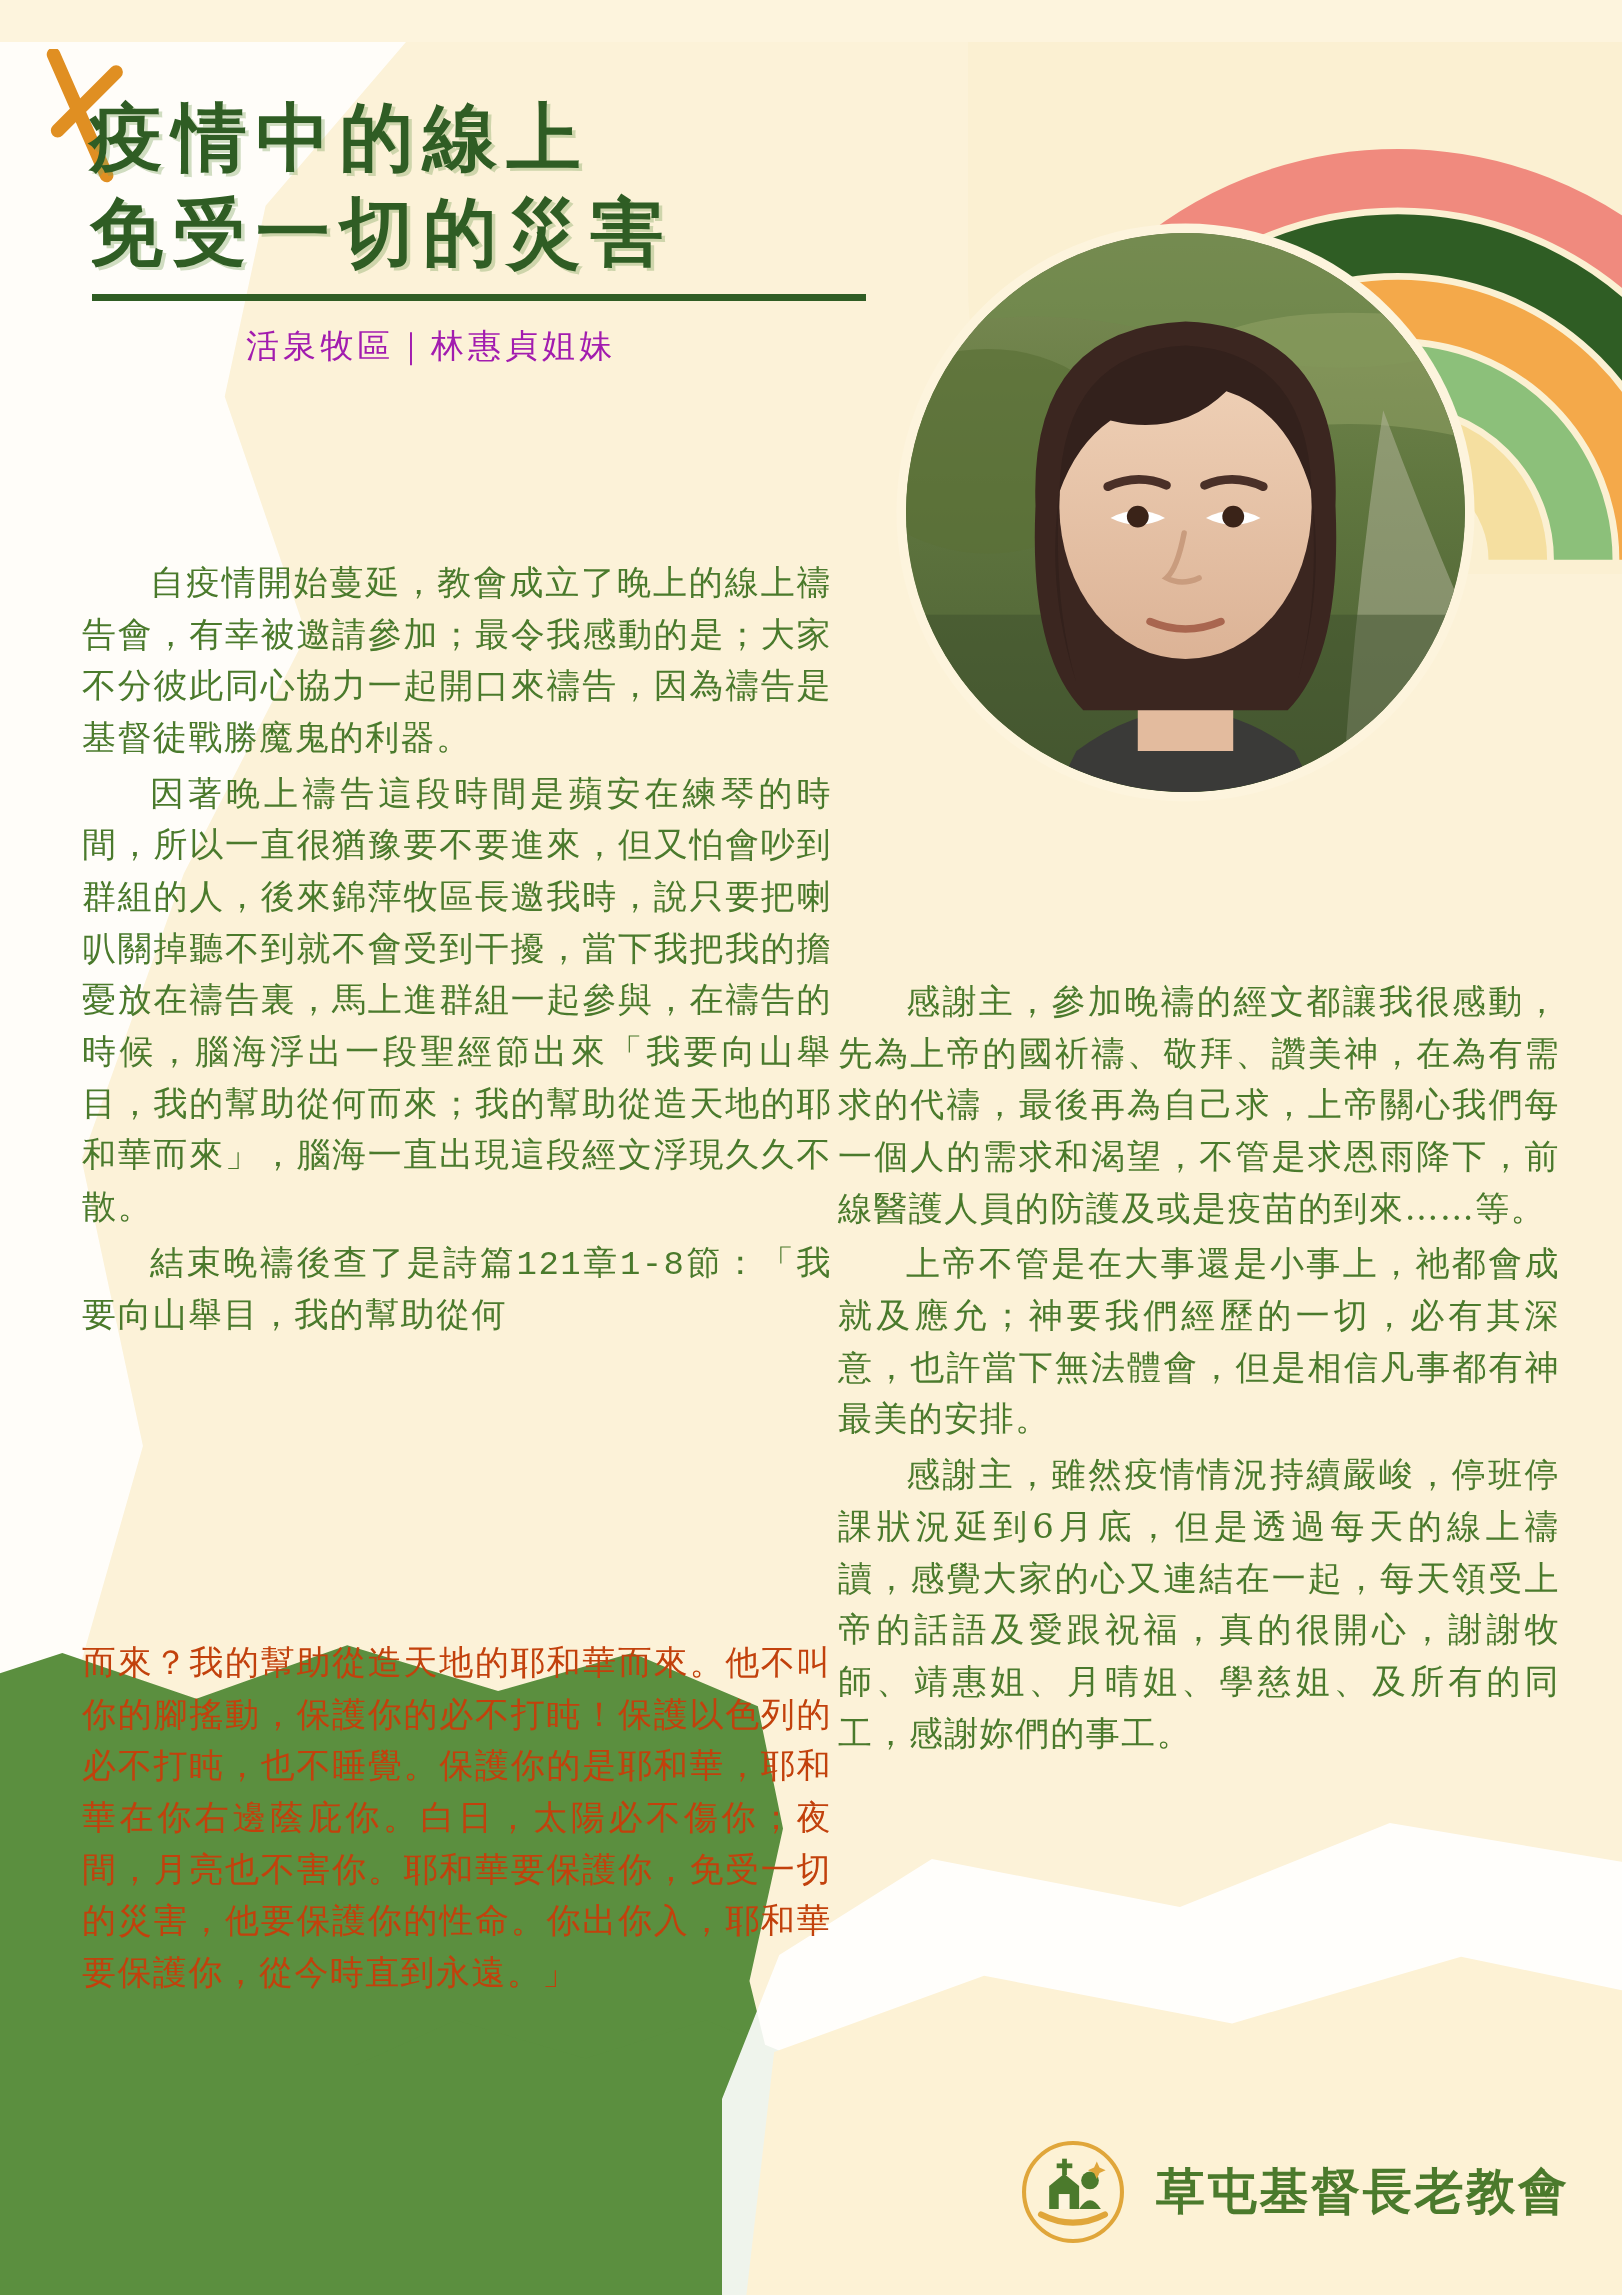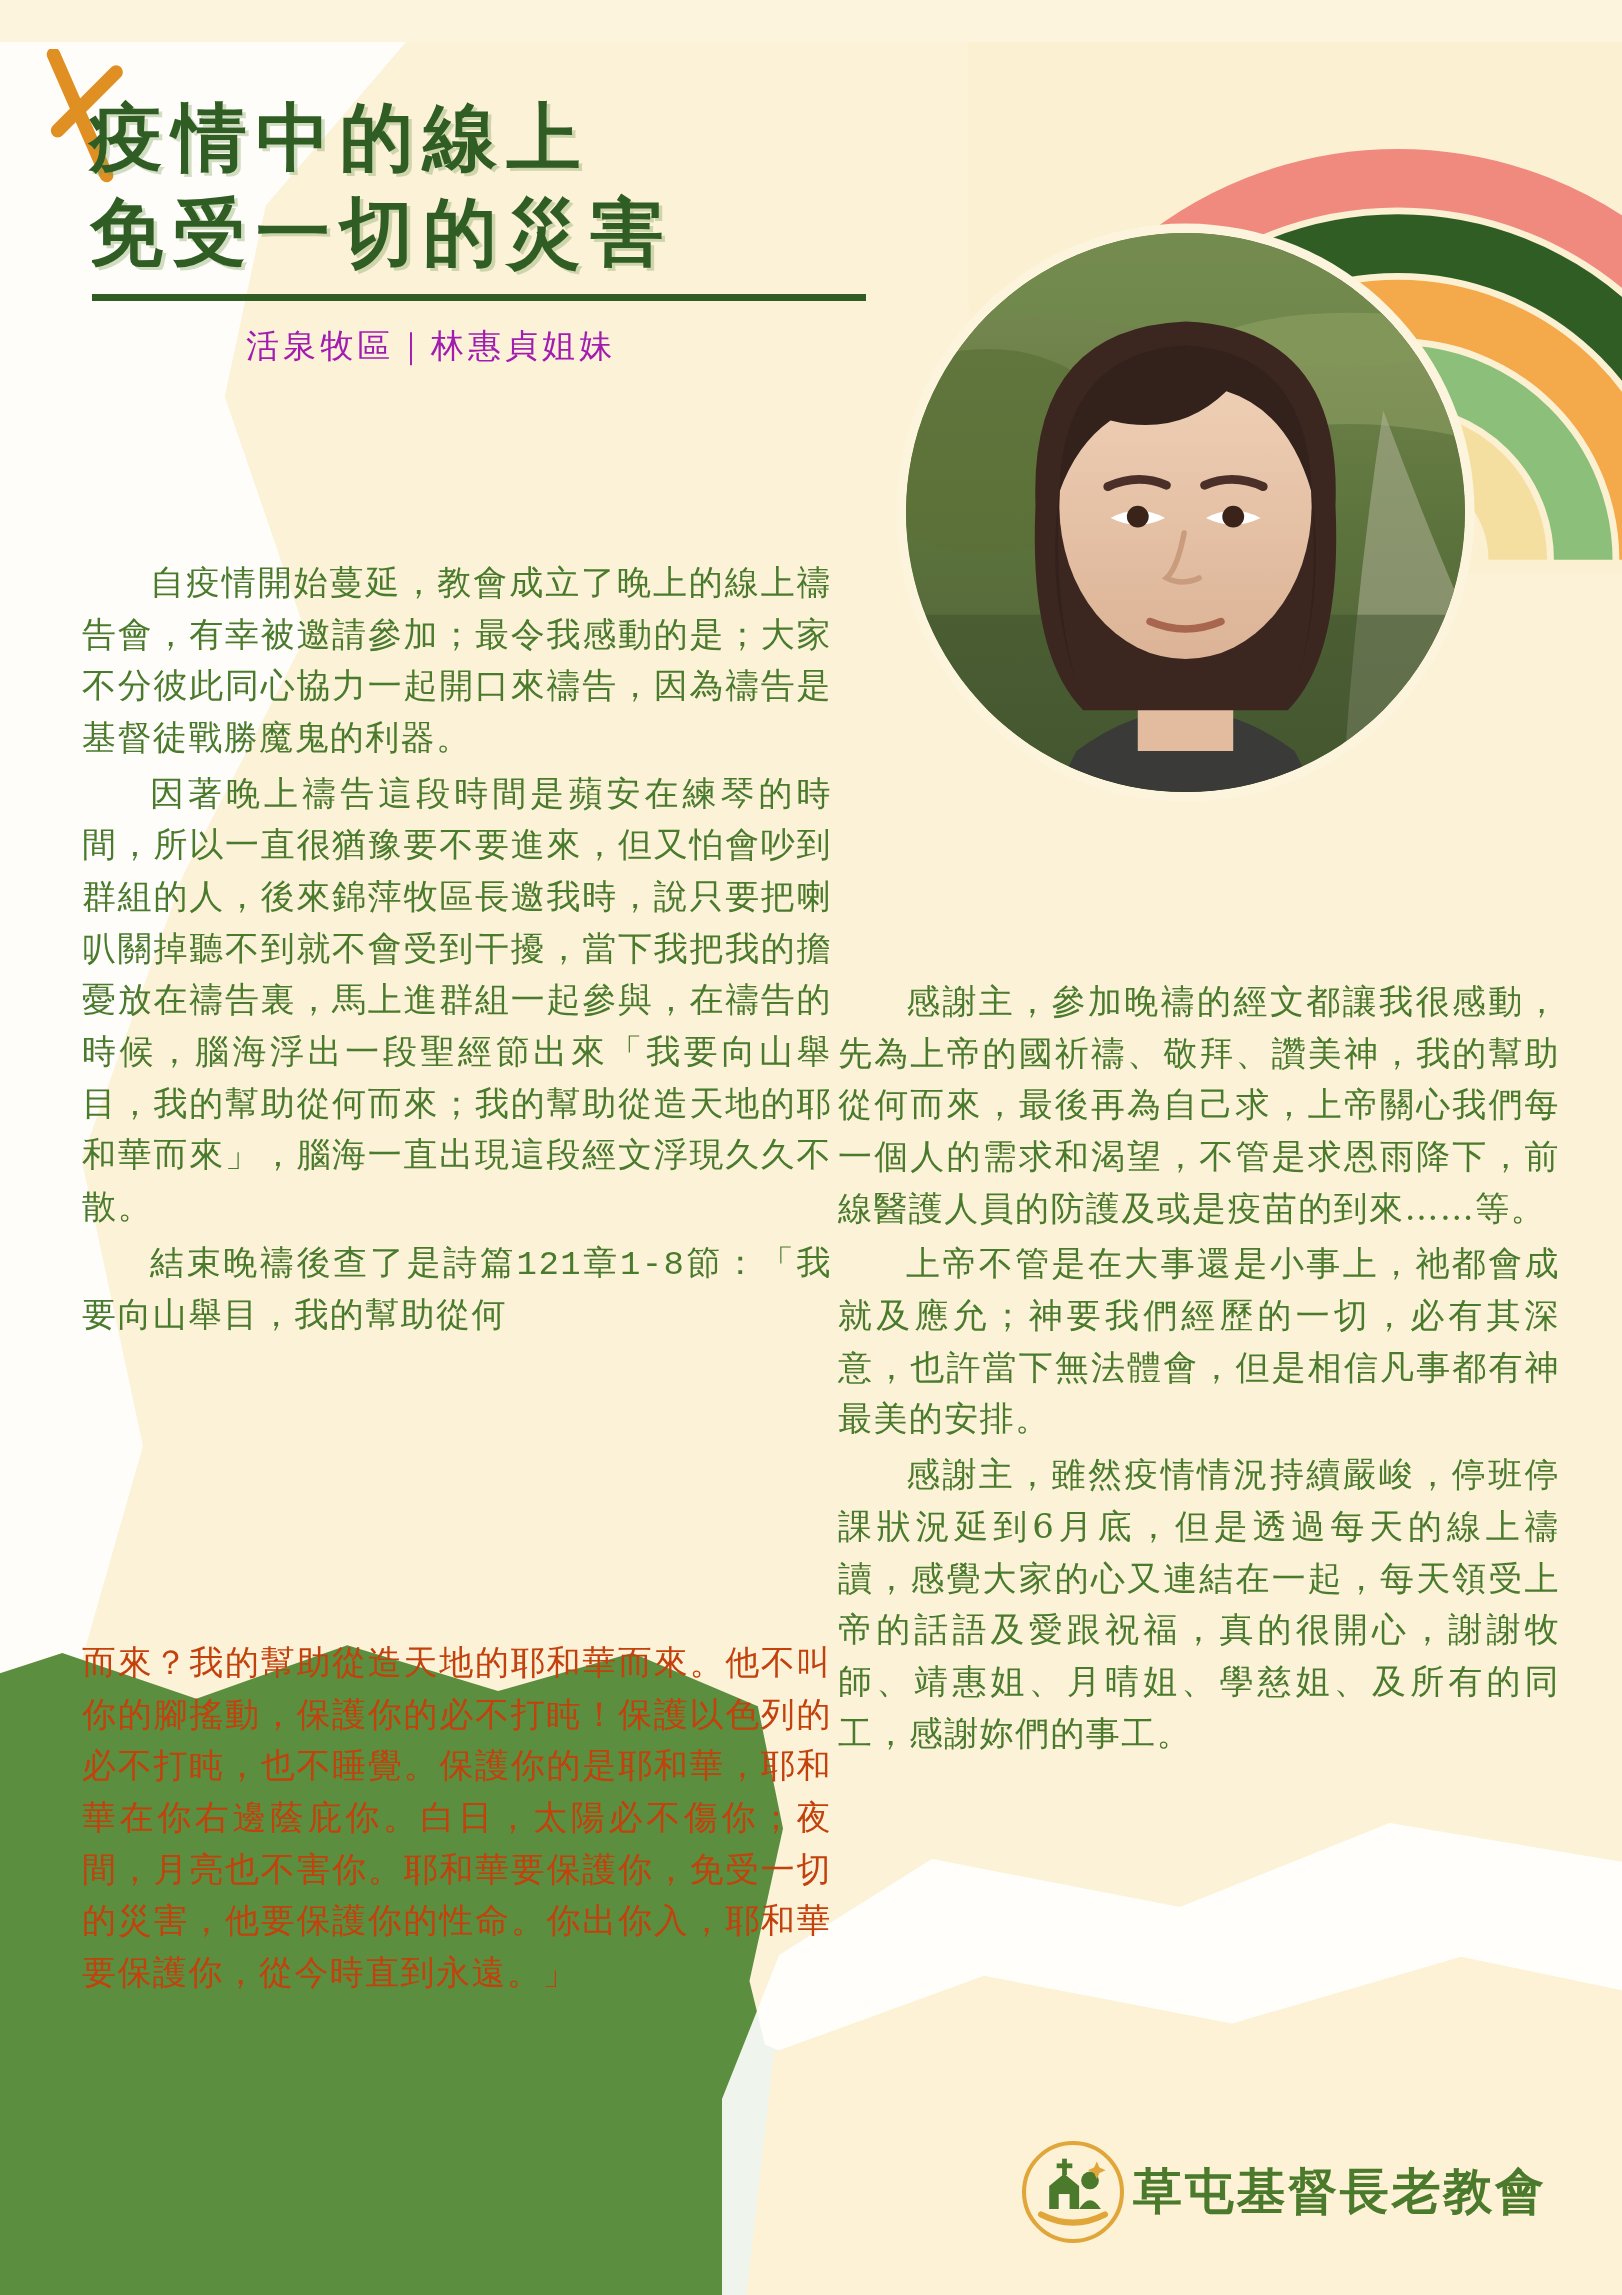--- a/index.html
+++ b/index.html
@@ -199,21 +199,21 @@
     color: #4a7a2c;
   }
 
   
   .footer-logo {
     position: absolute;
     left: 1022px;
     top: 2099px;
     display: flex;
     align-items: center;
-    gap: 9px;
+    gap: 32px;
   }
   .footer-logo-mark {
     width: 102px;
     height: 102px;
     flex: 0 0 auto;
   }
   .footer-logo-text {
     font-family: "DejaVu Sans", sans-serif;
     font-size: 49px;
     font-weight: bold;
@@ -312,21 +312,21 @@
     <p>自疫情開始蔓延，教會成立了晚上的線上禱告會，有幸被邀請參加；最令我感動的是；大家不分彼此同心協力一起開口來禱告，因為禱告是基督徒戰勝魔鬼的利器。</p>
     <p>因著晚上禱告這段時間是蘋安在練琴的時間，所以一直很猶豫要不要進來，但又怕會吵到群組的人，後來錦萍牧區長邀我時，說只要把喇叭關掉聽不到就不會受到干擾，當下我把我的擔憂放在禱告裏，馬上進群組一起參與，在禱告的時候，腦海浮出一段聖經節出來「我要向山舉目，我的幫助從何而來；我的幫助從造天地的耶和華而來」，腦海一直出現這段經文浮現久久不散。</p>
     <p>結束晚禱後查了是詩篇121章1-8節：「我要向山舉目，我的幫助從何</p>
   </div>
 
   <div class="col-left-bottom">
     <p>而來？我的幫助從造天地的耶和華而來。他不叫你的腳搖動，保護你的必不打盹！保護以色列的必不打盹，也不睡覺。保護你的是耶和華，耶和華在你右邊蔭庇你。白日，太陽必不傷你；夜間，月亮也不害你。耶和華要保護你，免受一切的災害，他要保護你的性命。你出你入，耶和華要保護你，從今時直到永遠。」</p>
   </div>
 
   <div class="col col-right">
-    <p>感謝主，參加晚禱的經文都讓我很感動，先為上帝的國祈禱、敬拜、讚美神，我的幫助從何而來，最後再為自己求，上帝關心我們每一個人的需求和渴望，不管是求恩雨降下，前線醫護人員的防護及或是疫苗的到來……等。</p>
+    <p>感謝主，參加晚禱的經文都讓我很感動，先為上帝的國祈禱、敬拜、讚美神，在為有需求的代禱，最後再為自己求，上帝關心我們每一個人的需求和渴望，不管是求恩雨降下，前線醫護人員的防護及或是疫苗的到來……等。</p>
     <p>上帝不管是在大事還是小事上，祂都會成就及應允；神要我們經歷的一切，必有其深意，也許當下無法體會，但是相信凡事都有神最美的安排。</p>
     <p>感謝主，雖然疫情情況持續嚴峻，停班停課狀況延到6月底，但是透過每天的線上禱讀，感覺大家的心又連結在一起，每天領受上帝的話語及愛跟祝福，真的很開心，謝謝牧師、靖惠姐、月晴姐、學慈姐、及所有的同工，感謝妳們的事工。</p>
   </div>
 
   <div class="footer-logo">
     <svg class="footer-logo-mark" viewBox="0 0 150 150">
       <circle cx="75" cy="75" r="72" fill="none" stroke="#e0a63a" stroke-width="6"></circle>
       <path d="M28 108 Q75 132 122 108" stroke="#e0a63a" stroke-width="9" fill="none" stroke-linecap="round"></path>
       <path d="M40 100 L40 66 L62 48 L84 66 L84 100 Z" fill="#4b7a2c"></path>
       <rect x="54" y="78" width="16" height="22" fill="#fdf4dd"></rect>

